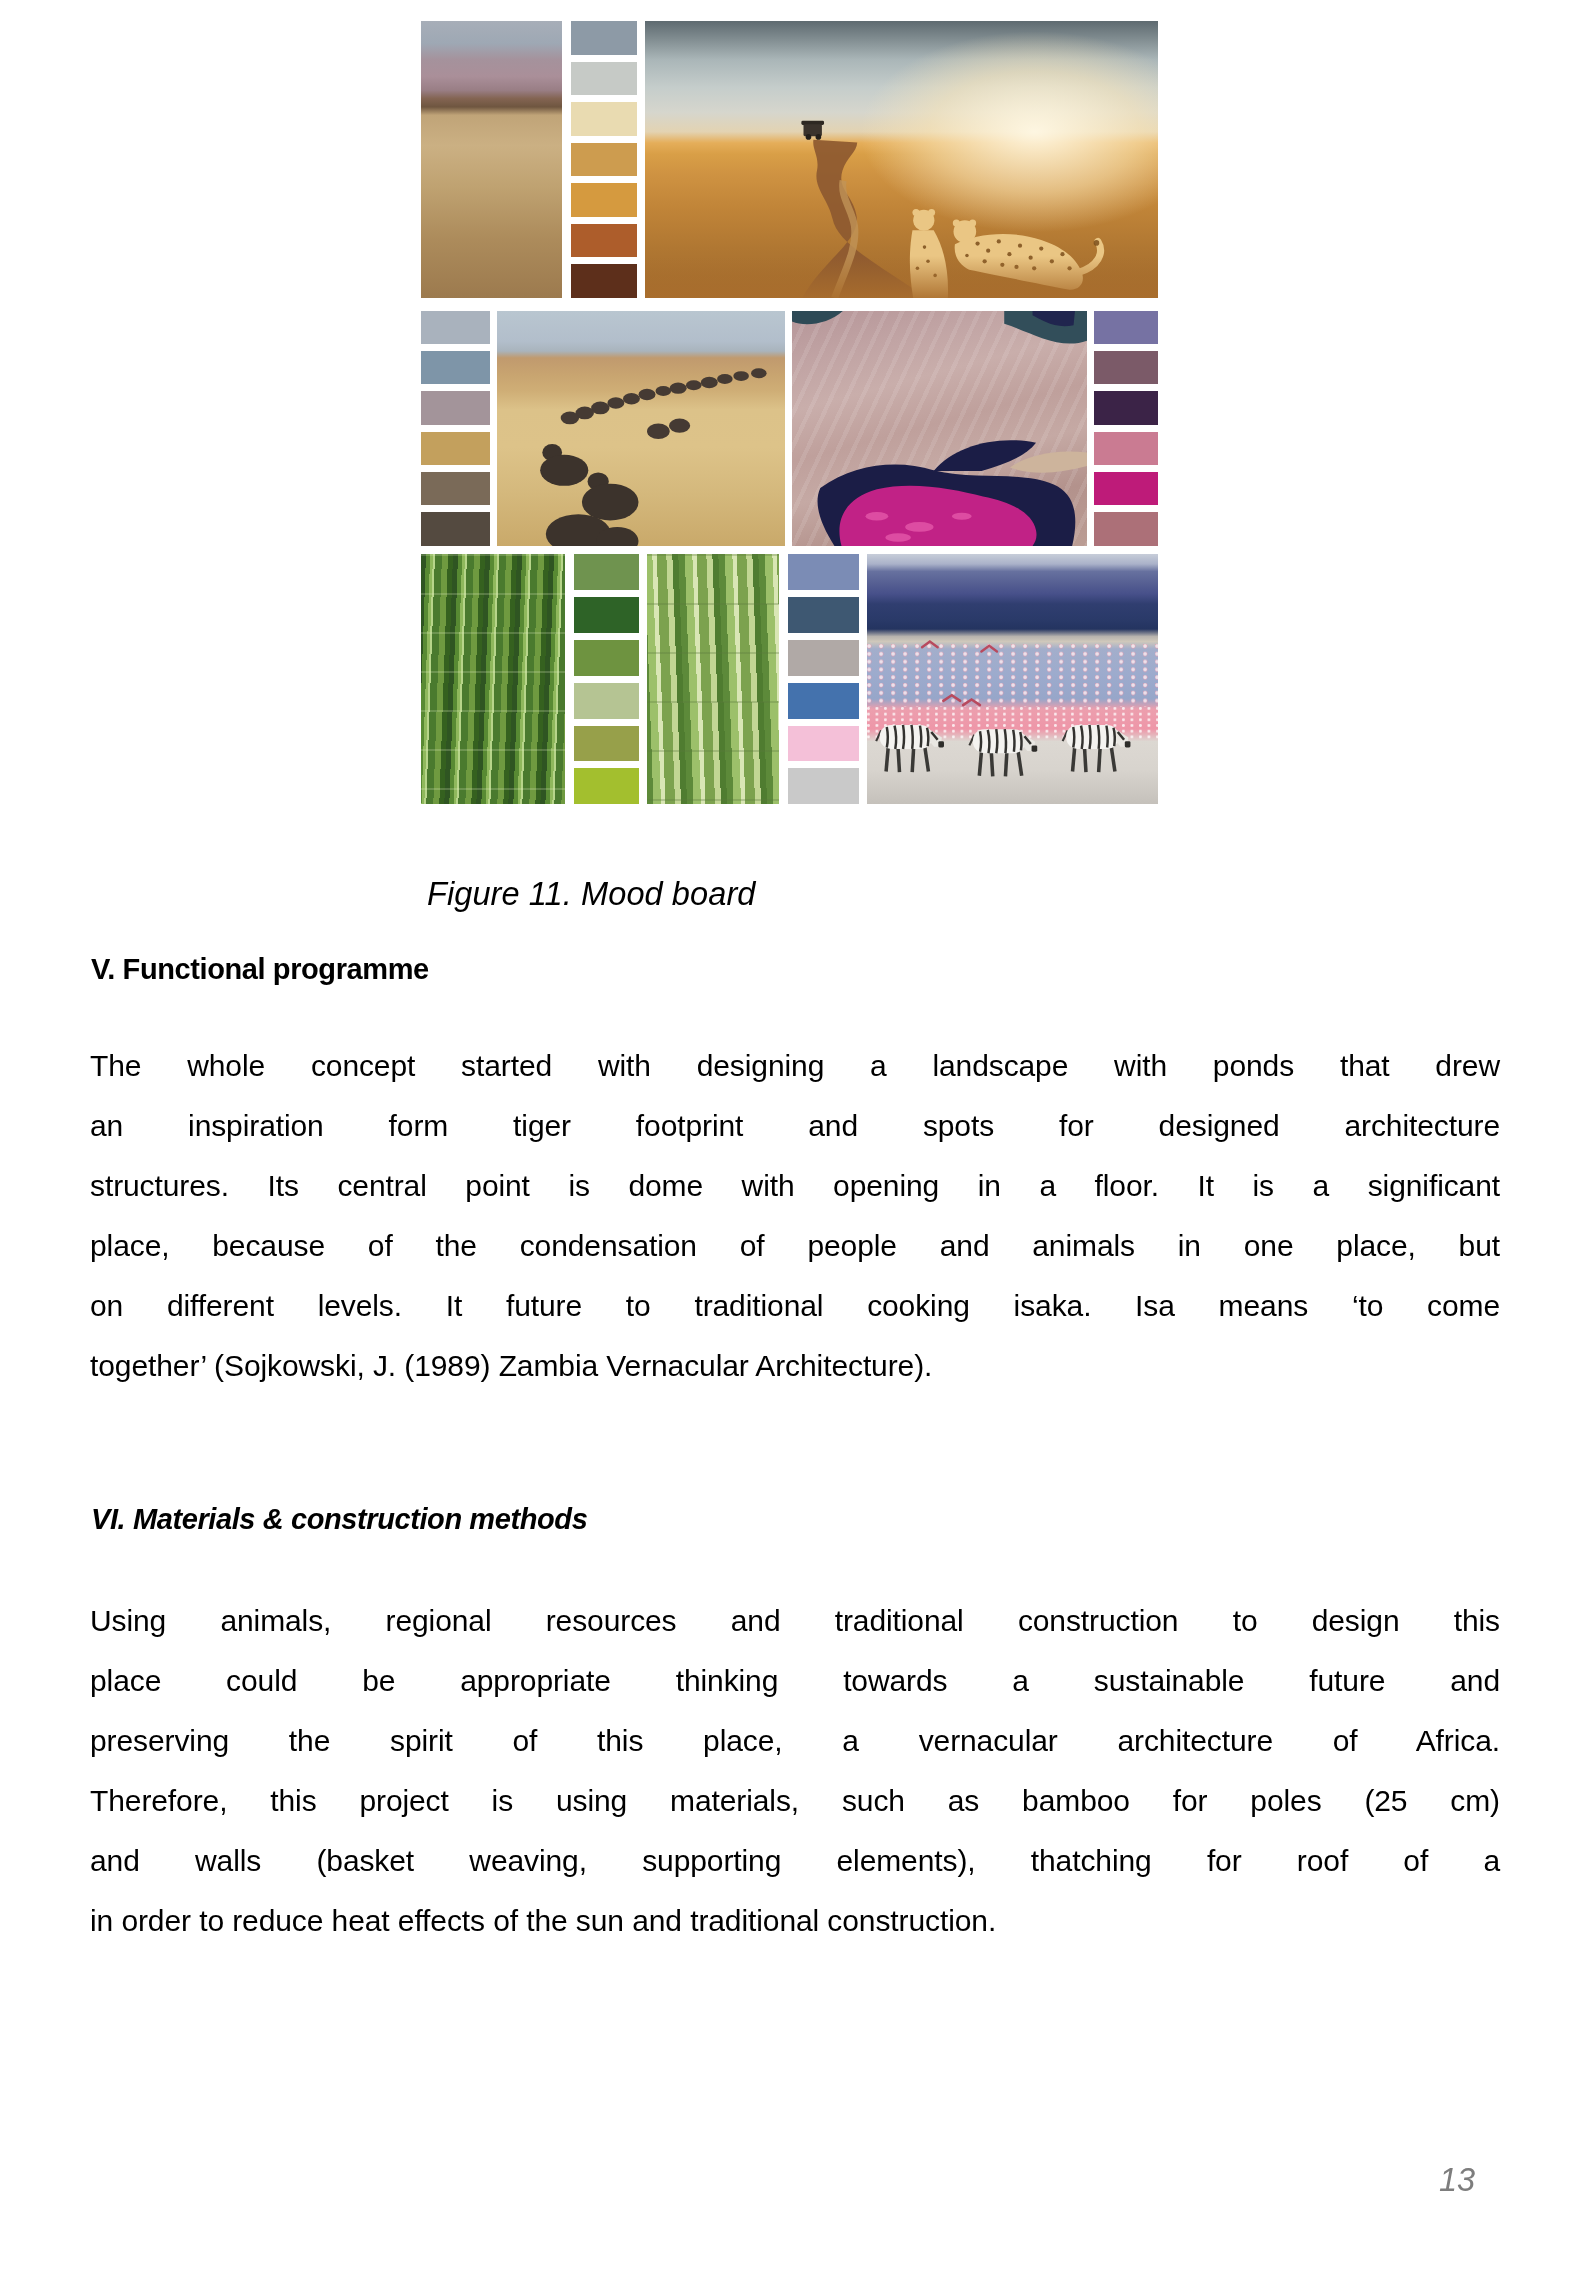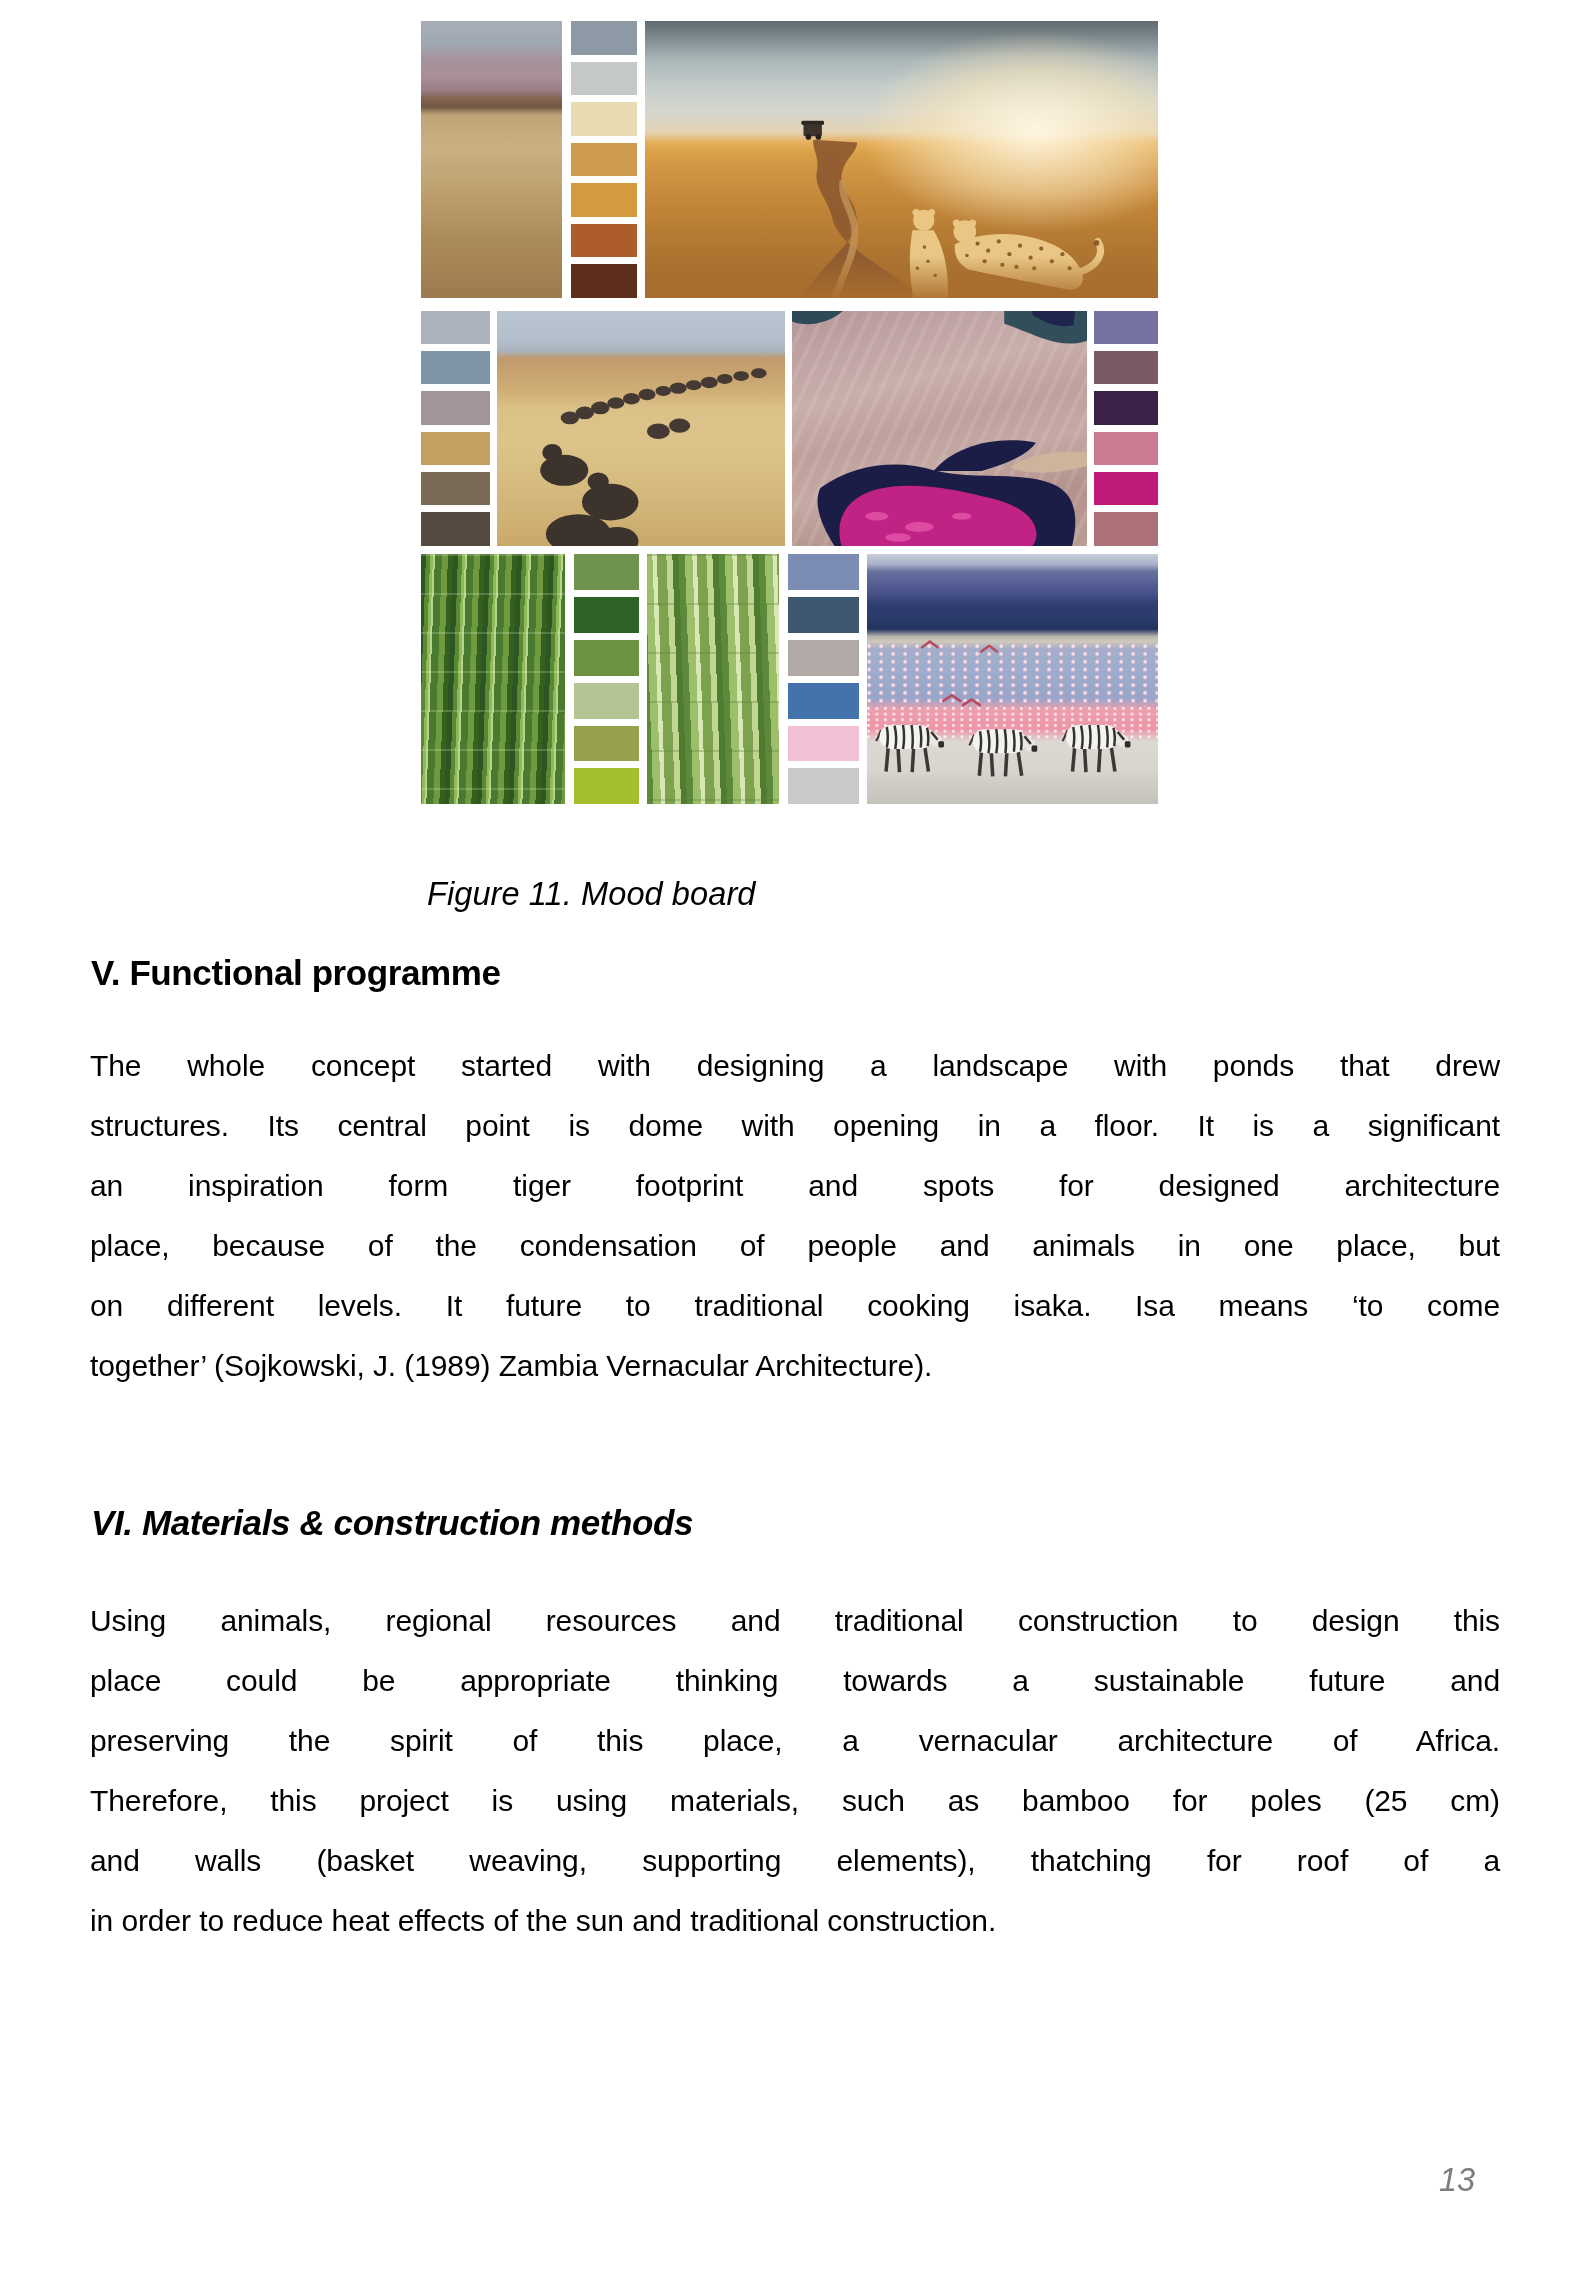--- a/index.html
+++ b/index.html
@@ -102,21 +102,21 @@
     background-size: 8.5px 5.7px;
   }
 
   
   .caption {
     position: absolute; left: 427px; top: 876px;
     font-size: 32.5px; font-style: italic; letter-spacing: 0.1px;
   }
   .heading {
     position: absolute; left: 91px;
-    font-size: 35px; font-weight: bold; letter-spacing: -0.4px;
+    font-size: 29px; font-weight: bold; letter-spacing: -0.4px;
   }
   .heading-v  { top: 953px; }
   .heading-vi { top: 1503px; font-style: italic; }
   .para {
     position: absolute; left: 90px; width: 1410px;
     font-size: 30px; line-height: 60px; letter-spacing: -0.1px;
   }
   .para-1 { top: 1036px; }
   .para-2 { top: 1591px; }
   .pline { text-align: justify; text-align-last: justify; white-space: normal; }
@@ -330,22 +330,22 @@
       </div>
     </div>
   </figure>
 
   <div class="caption">Figure 11. Mood board</div>
 
   <h2 class="heading heading-v">V. Functional programme</h2>
 
   <div class="para para-1">
     <div class="pline">The whole concept started with designing a landscape with ponds that drew</div>
+    <div class="pline">an inspiration form tiger footprint and spots for designed architecture</div>
     <div class="pline">structures. Its central point is dome with opening in a floor. It is a significant</div>
-    <div class="pline">an inspiration form tiger footprint and spots for designed architecture</div>
     <div class="pline">place, because of the condensation of people and animals in one place, but</div>
     <div class="pline">on different levels. It future to traditional cooking isaka. Isa means ‘to come</div>
     <div class="pline last">together’ (Sojkowski, J. (1989) Zambia Vernacular Architecture).</div>
   </div>
 
   <h2 class="heading heading-vi">VI. Materials &amp; construction methods</h2>
 
   <div class="para para-2">
     <div class="pline">Using animals, regional resources and traditional construction to design this</div>
     <div class="pline">place could be appropriate thinking towards a sustainable future and</div>

